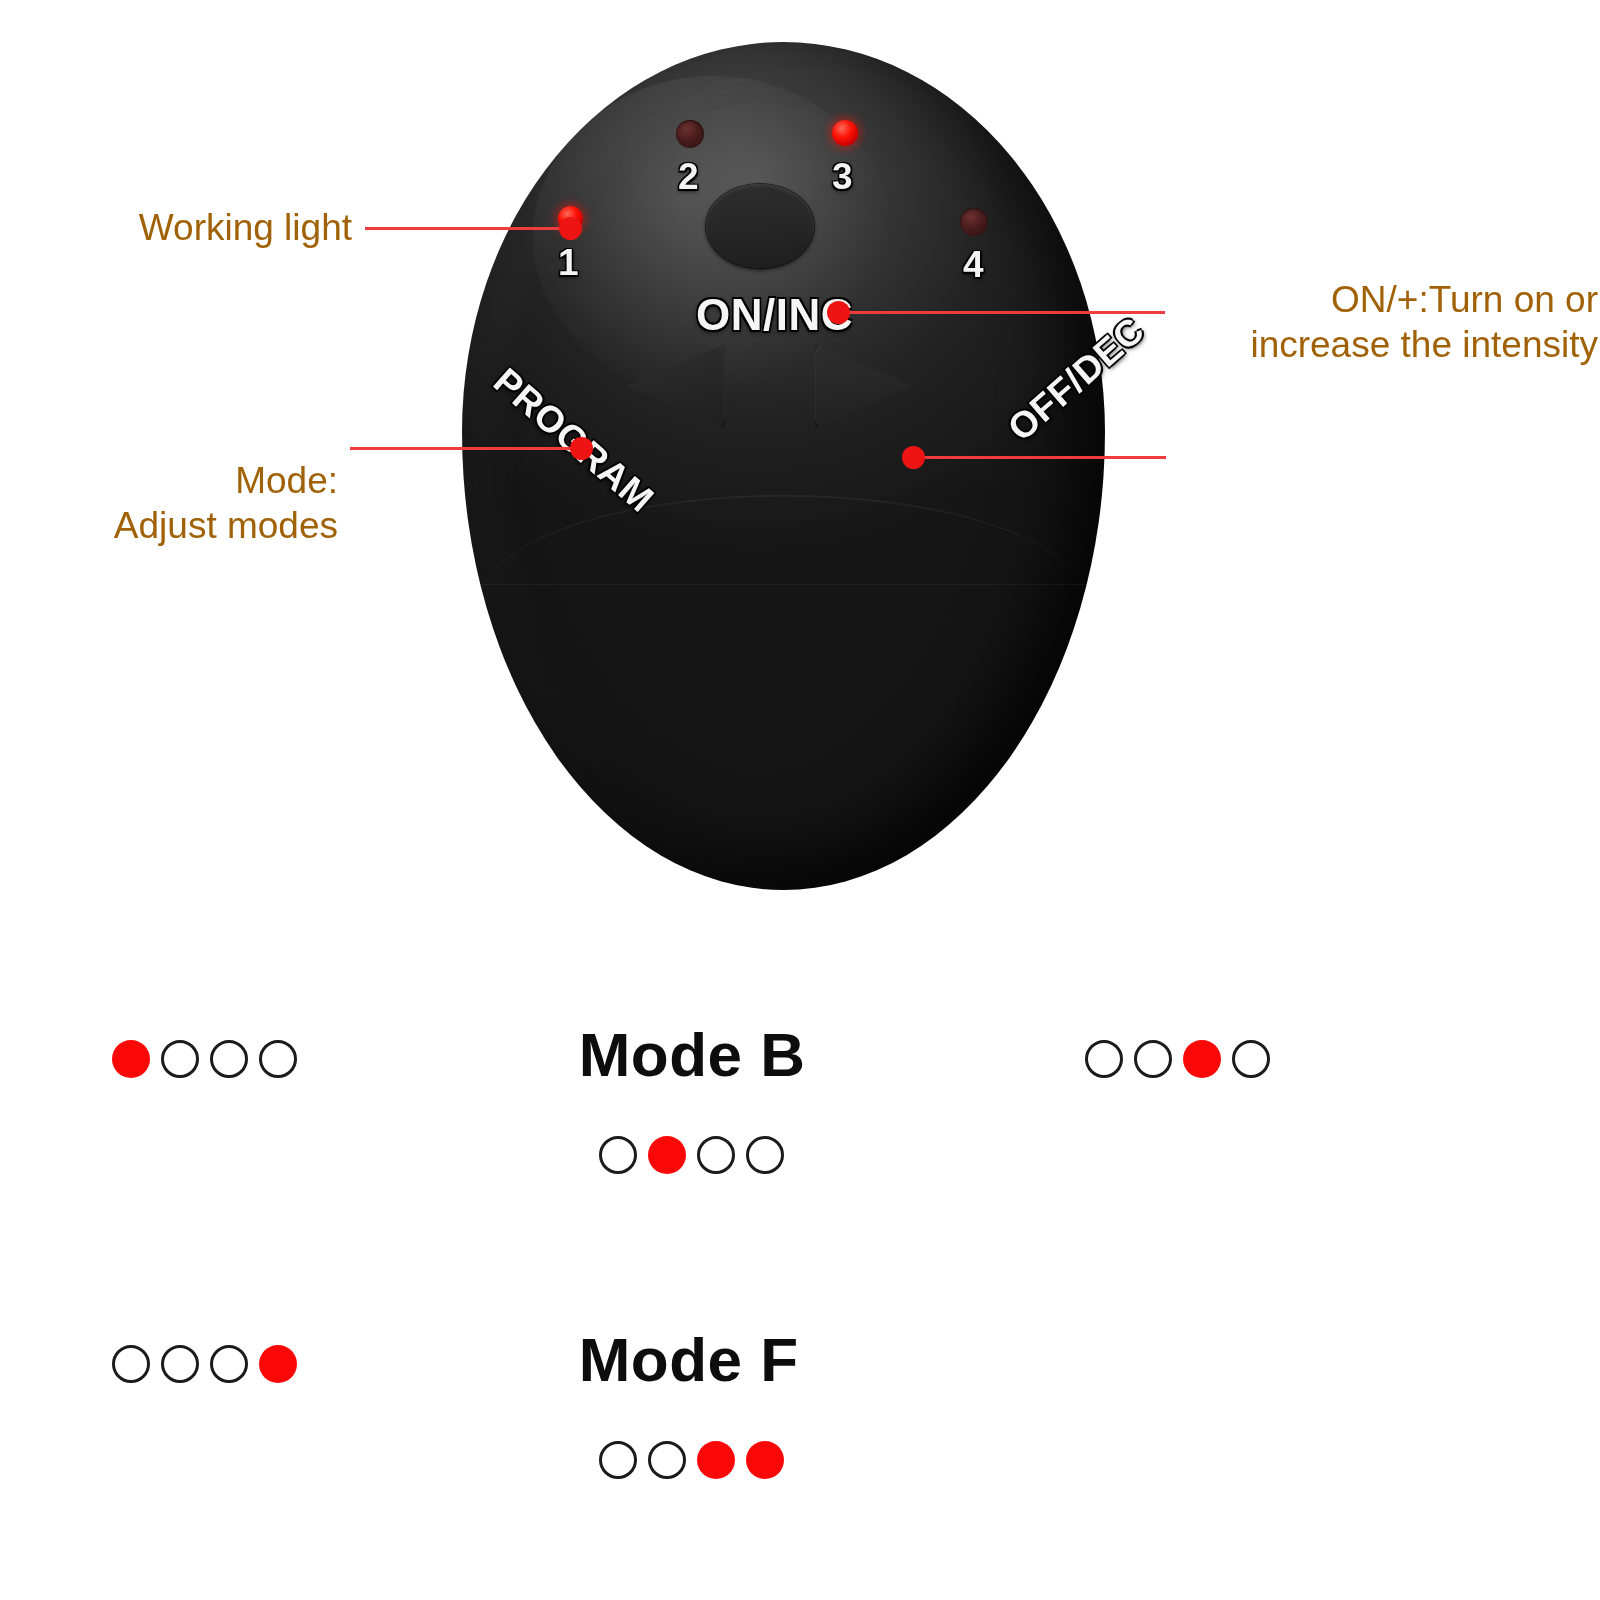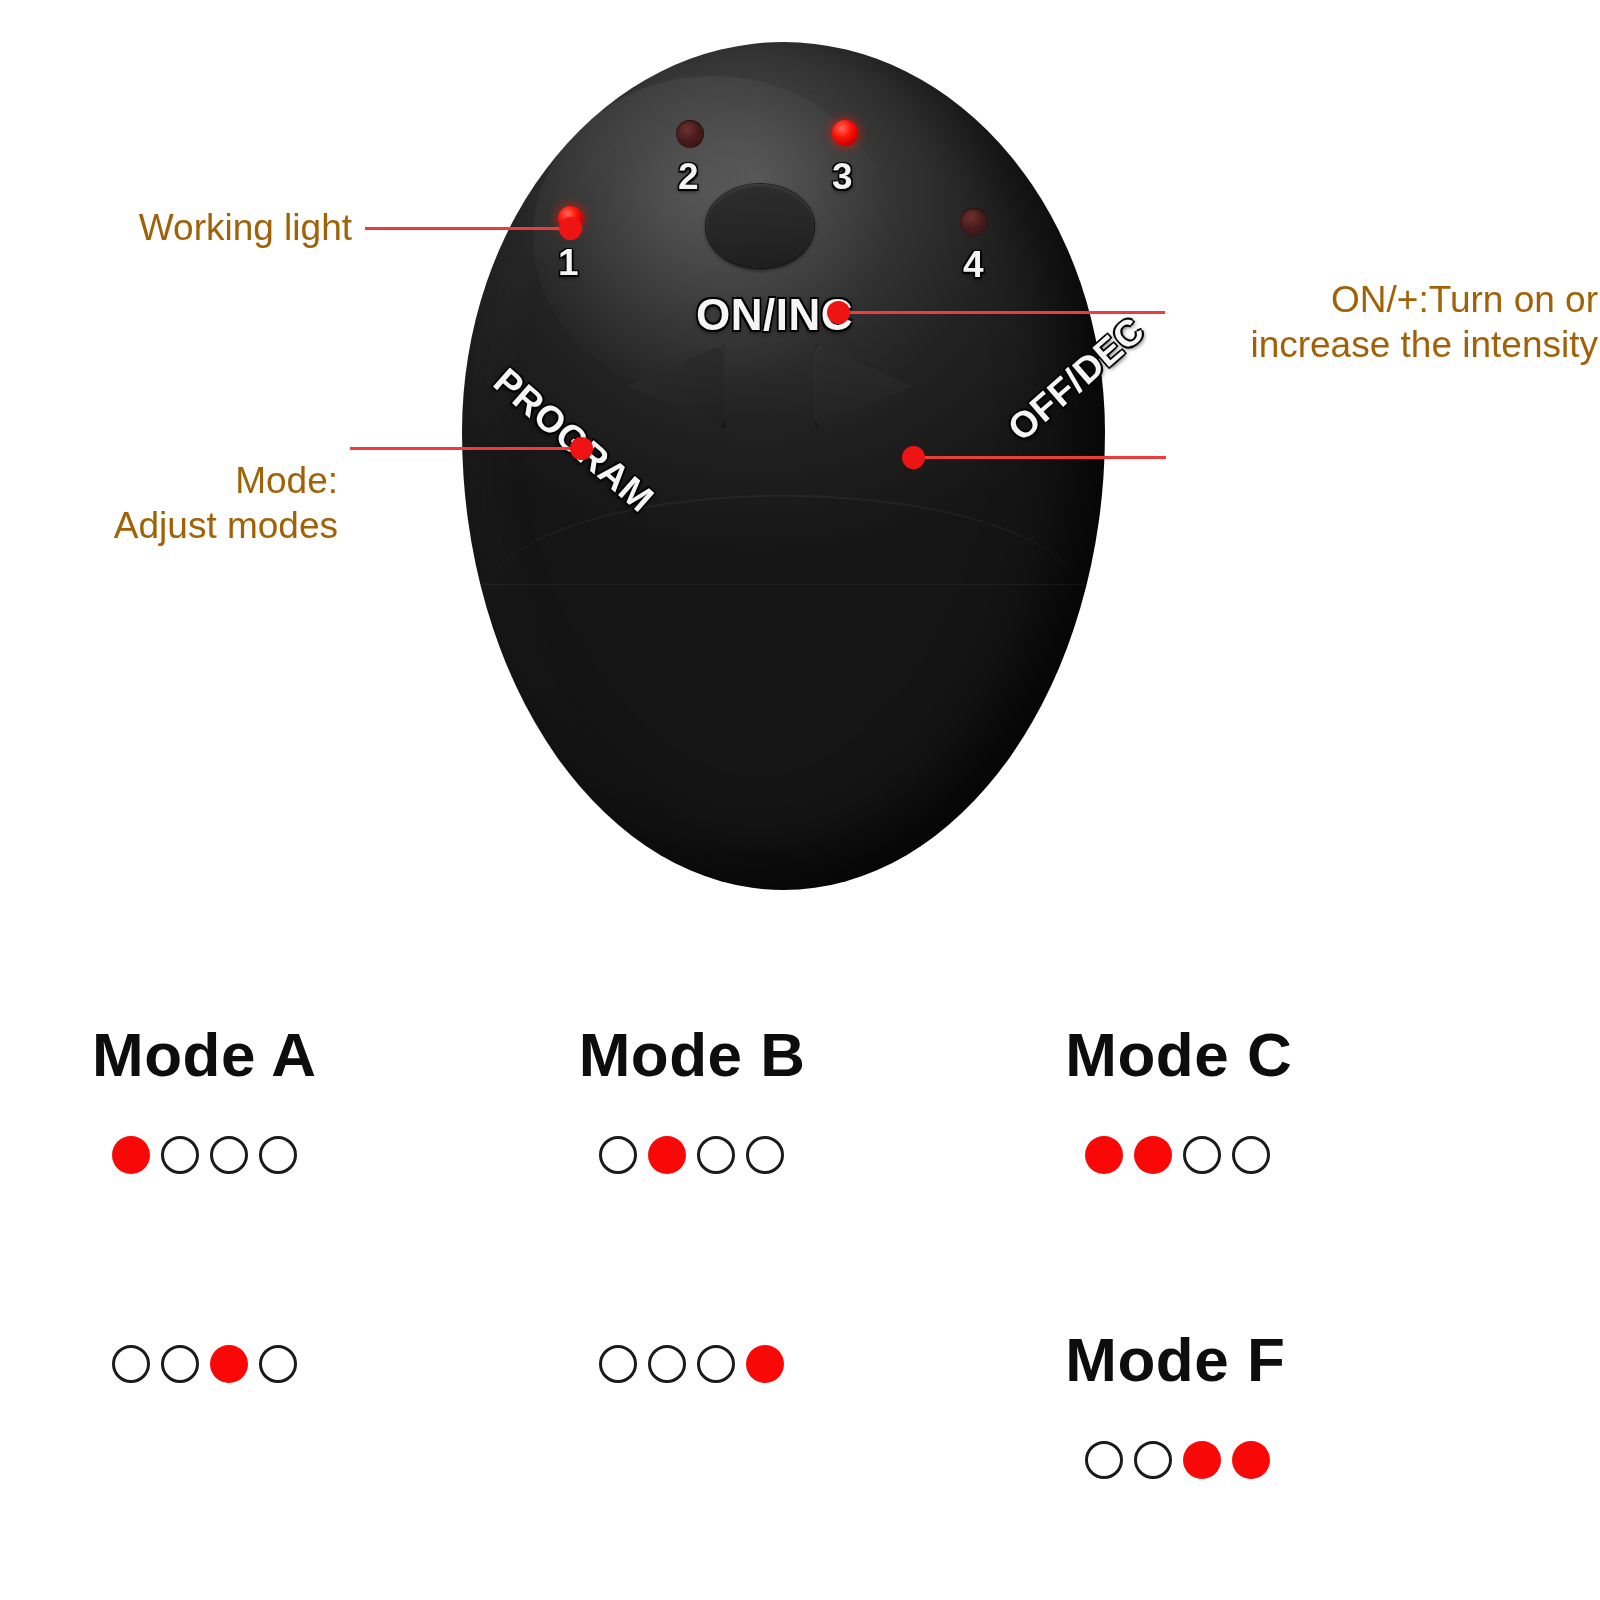--- a/index.html
+++ b/index.html
@@ -183,48 +183,38 @@
 increase the intensity</div>
 
     <div class="lead-line" style="left:918px; top:456px; width:248px;"></div>
     <div class="lead-dot" style="left:902px; top:446px;"></div>
 
   </div>
 
   <div class="modes">
 
     <div class="mode-cell">
-      <div class="mode-title">Mode A</div>
       <div class="mode-dots">
           <div class="dot filled"></div>
           <div class="dot hollow"></div>
           <div class="dot hollow"></div>
           <div class="dot hollow"></div>
         </div>
     </div>
 
     <div class="mode-cell">
       <div class="mode-title">Mode B</div>
       <div class="mode-dots">
           <div class="dot hollow"></div>
           <div class="dot filled"></div>
           <div class="dot hollow"></div>
           <div class="dot hollow"></div>
         </div>
     </div>
 
-    <div class="mode-cell">
-      <div class="mode-title">Mode C</div>
-      <div class="mode-dots">
-          <div class="dot filled"></div>
-          <div class="dot filled"></div>
-          <div class="dot hollow"></div>
-          <div class="dot hollow"></div>
-        </div>
-    </div>
 
     <div class="mode-cell">
       <div class="mode-dots">
           <div class="dot hollow"></div>
           <div class="dot hollow"></div>
           <div class="dot filled"></div>
           <div class="dot hollow"></div>
         </div>
     </div>
 

